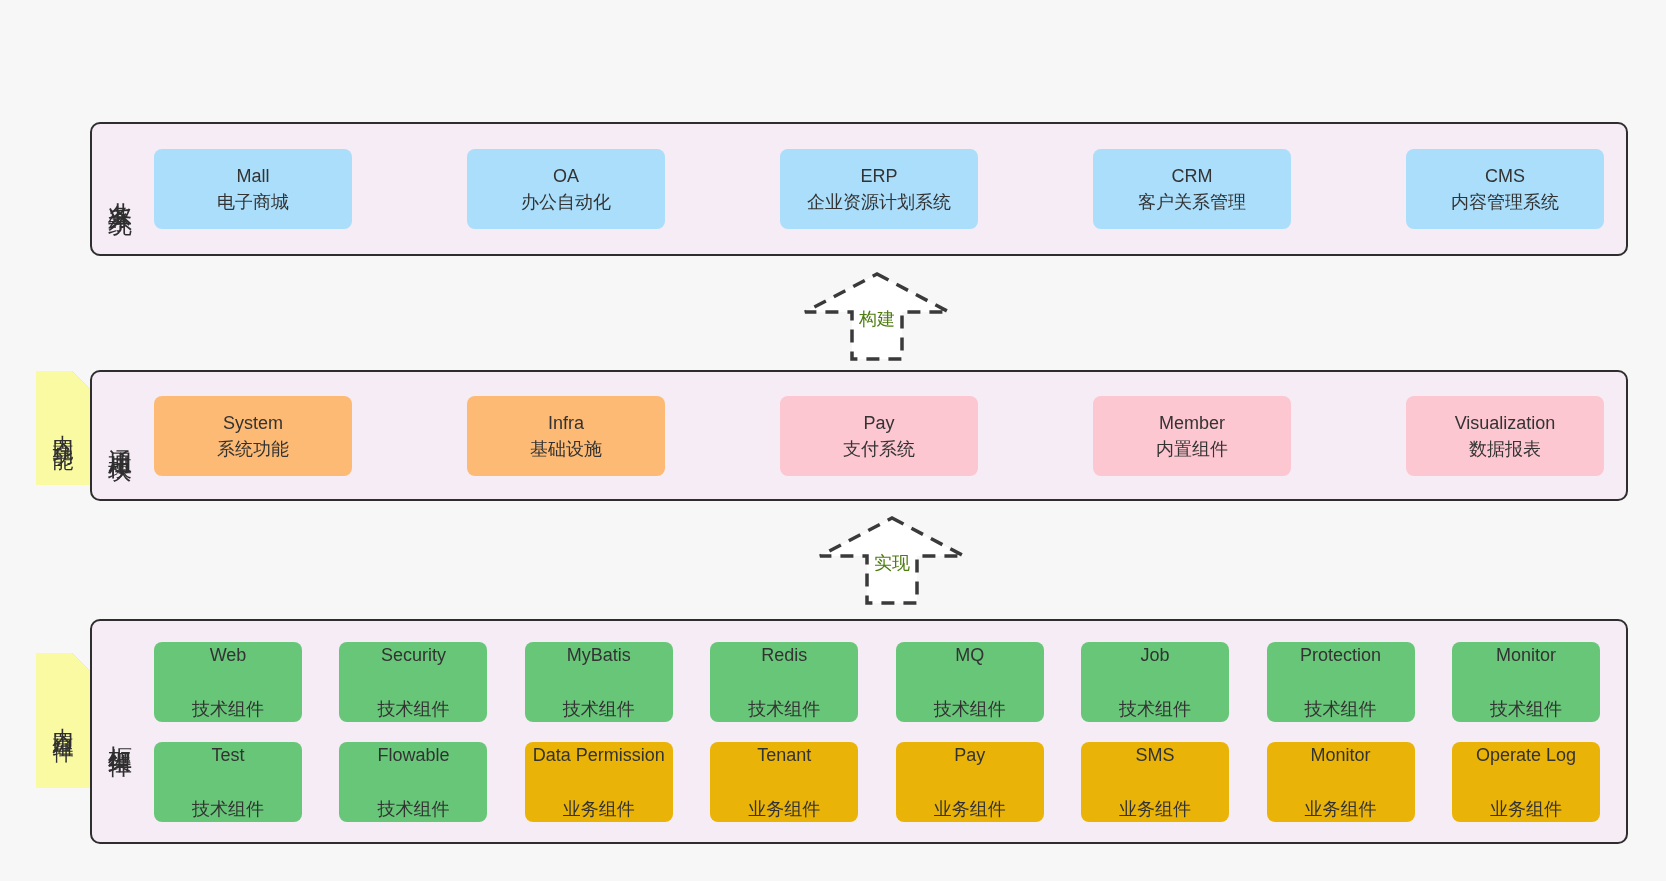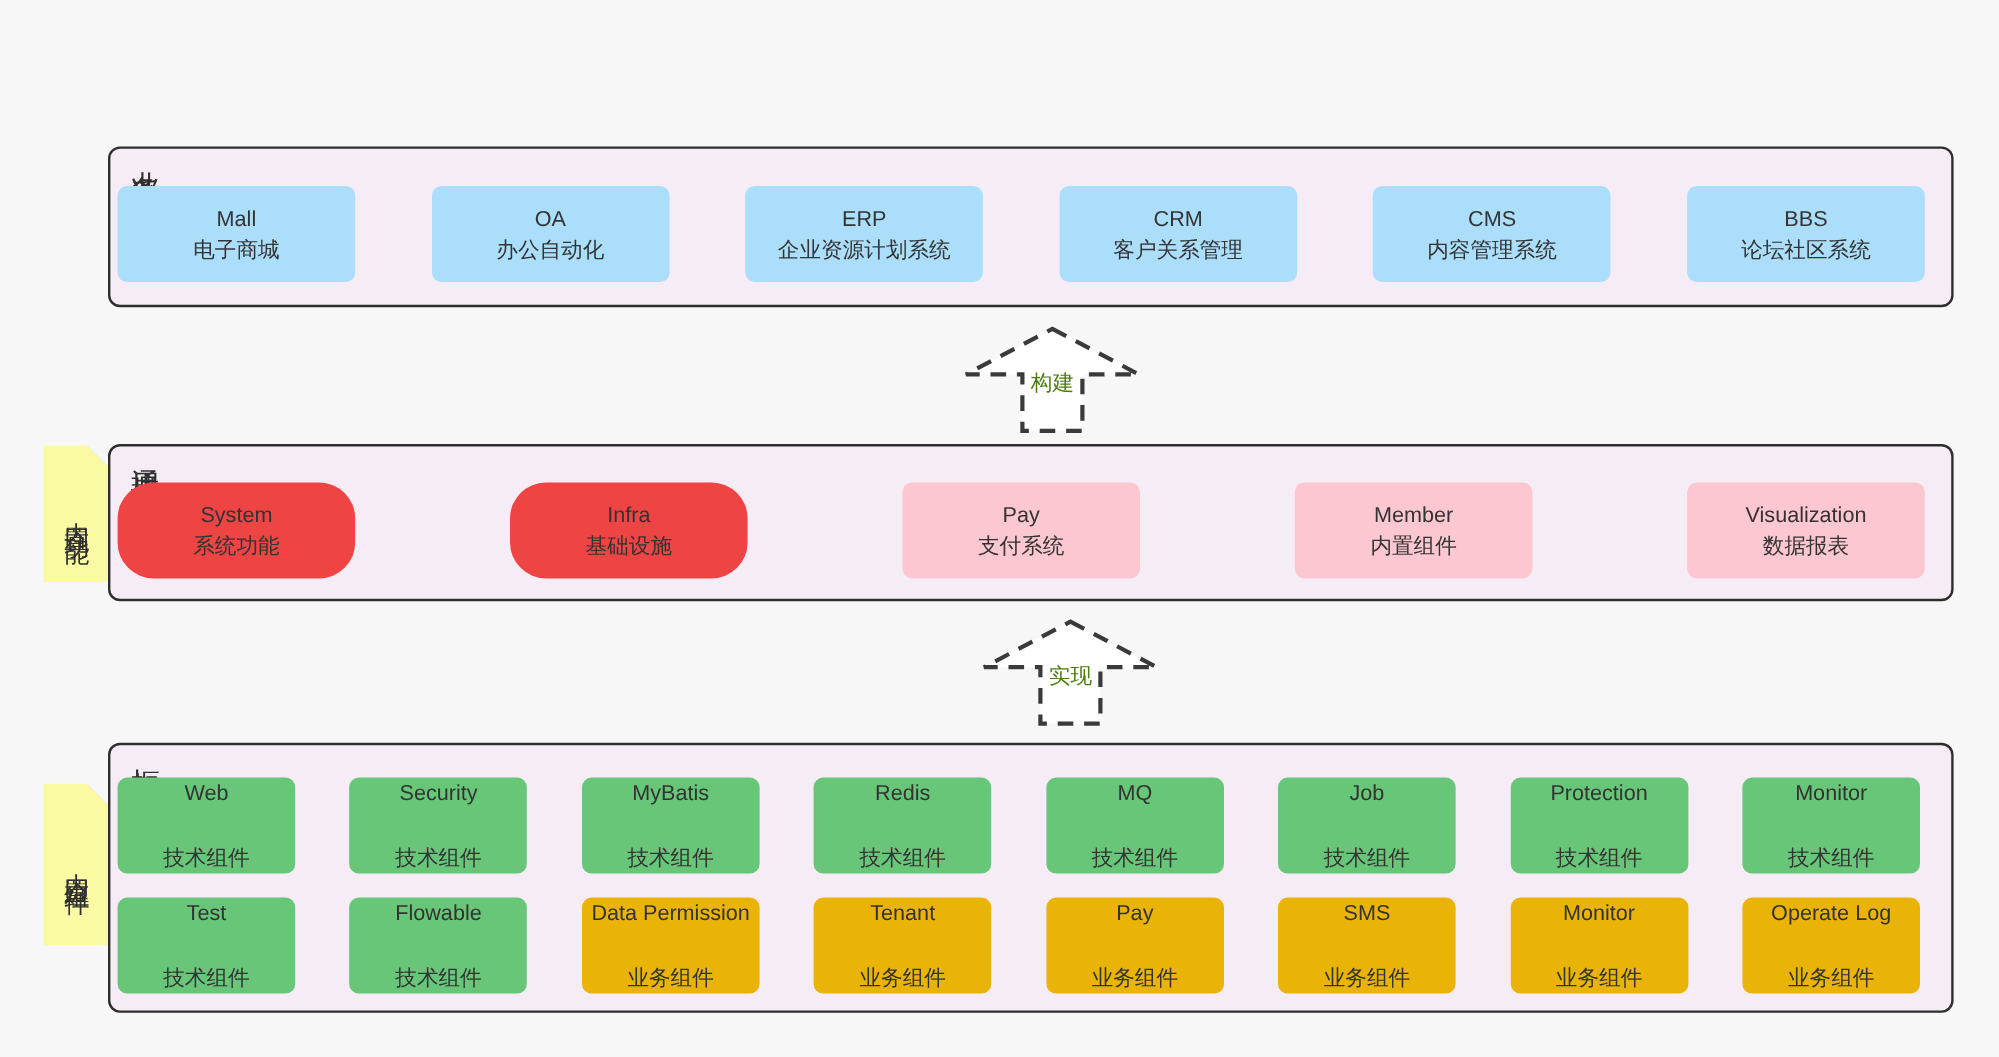--- a/index.html
+++ b/index.html
@@ -14,21 +14,20 @@
   .stage{position:absolute;inset:0;}
 
   
   .band{
     position:absolute;left:90px;width:1538px;
     background:#f6ecf5;
     border:2.5px solid #2e2e2e;border-radius:10px;
     box-sizing:border-box;
     display:flex;align-items:stretch;
     z-index:2;
-    flex-direction:column;
   }
   .band1{top:122px;height:134px;}
   .band2{top:370px;height:131px;}
   .band3{top:619px;height:225px;}
 
   .band-label{
     width:56px;display:flex;align-items:center;justify-content:center;
     writing-mode:vertical-rl;text-orientation:upright;
     font-size:24px;letter-spacing:3px;color:#2f2f2f;
   }
@@ -44,21 +43,21 @@
 
   
   .box{
     height:80px;border-radius:8px;
     display:flex;flex-direction:column;align-items:center;justify-content:center;
     text-align:center;font-size:18px;line-height:26px;color:#333;
   }
   .w-lg{width:198px;}
   .w-sm{width:148px;gap:28px;}
   .blue{background:#aadefb;}
-  .red{background:#ef4444;border-radius:30px;}
+  .red{background:#fdba74;}
   .pink{background:#fcc7d1;}
   .green{background:#68c678;}
   .green-light{background:#eab308;}
 
   
   .note{
     position:absolute;width:54px;background:#fafaa2;z-index:1;
     clip-path:polygon(0 0,calc(100% - 18px) 0,100% 18px,100% 100%,0 100%);
     display:flex;align-items:center;justify-content:center;
     writing-mode:vertical-rl;text-orientation:upright;
@@ -103,24 +102,20 @@
         <span>企业资源计划系统</span>
       </div>
       <div class="box blue w-lg">
         <span>CRM</span>
         <span>客户关系管理</span>
       </div>
       <div class="box blue w-lg">
         <span>CMS</span>
         <span>内容管理系统</span>
       </div>
-      <div class="box blue w-lg">
-        <span>BBS</span>
-        <span>论坛社区系统</span>
-      </div>
     </div>
   </section>
 
   <div class="arrow arrow1">
     <svg viewBox="0 0 150 92">
       <polygon points="75,3 147,41 100,41 100,88 50,88 50,41 3,41" fill="#ffffff" stroke="#3a3a3a" stroke-width="3.5" stroke-dasharray="13 9"></polygon>
     </svg>
     <span class="arrow-label">构建</span>
   </div>
 

